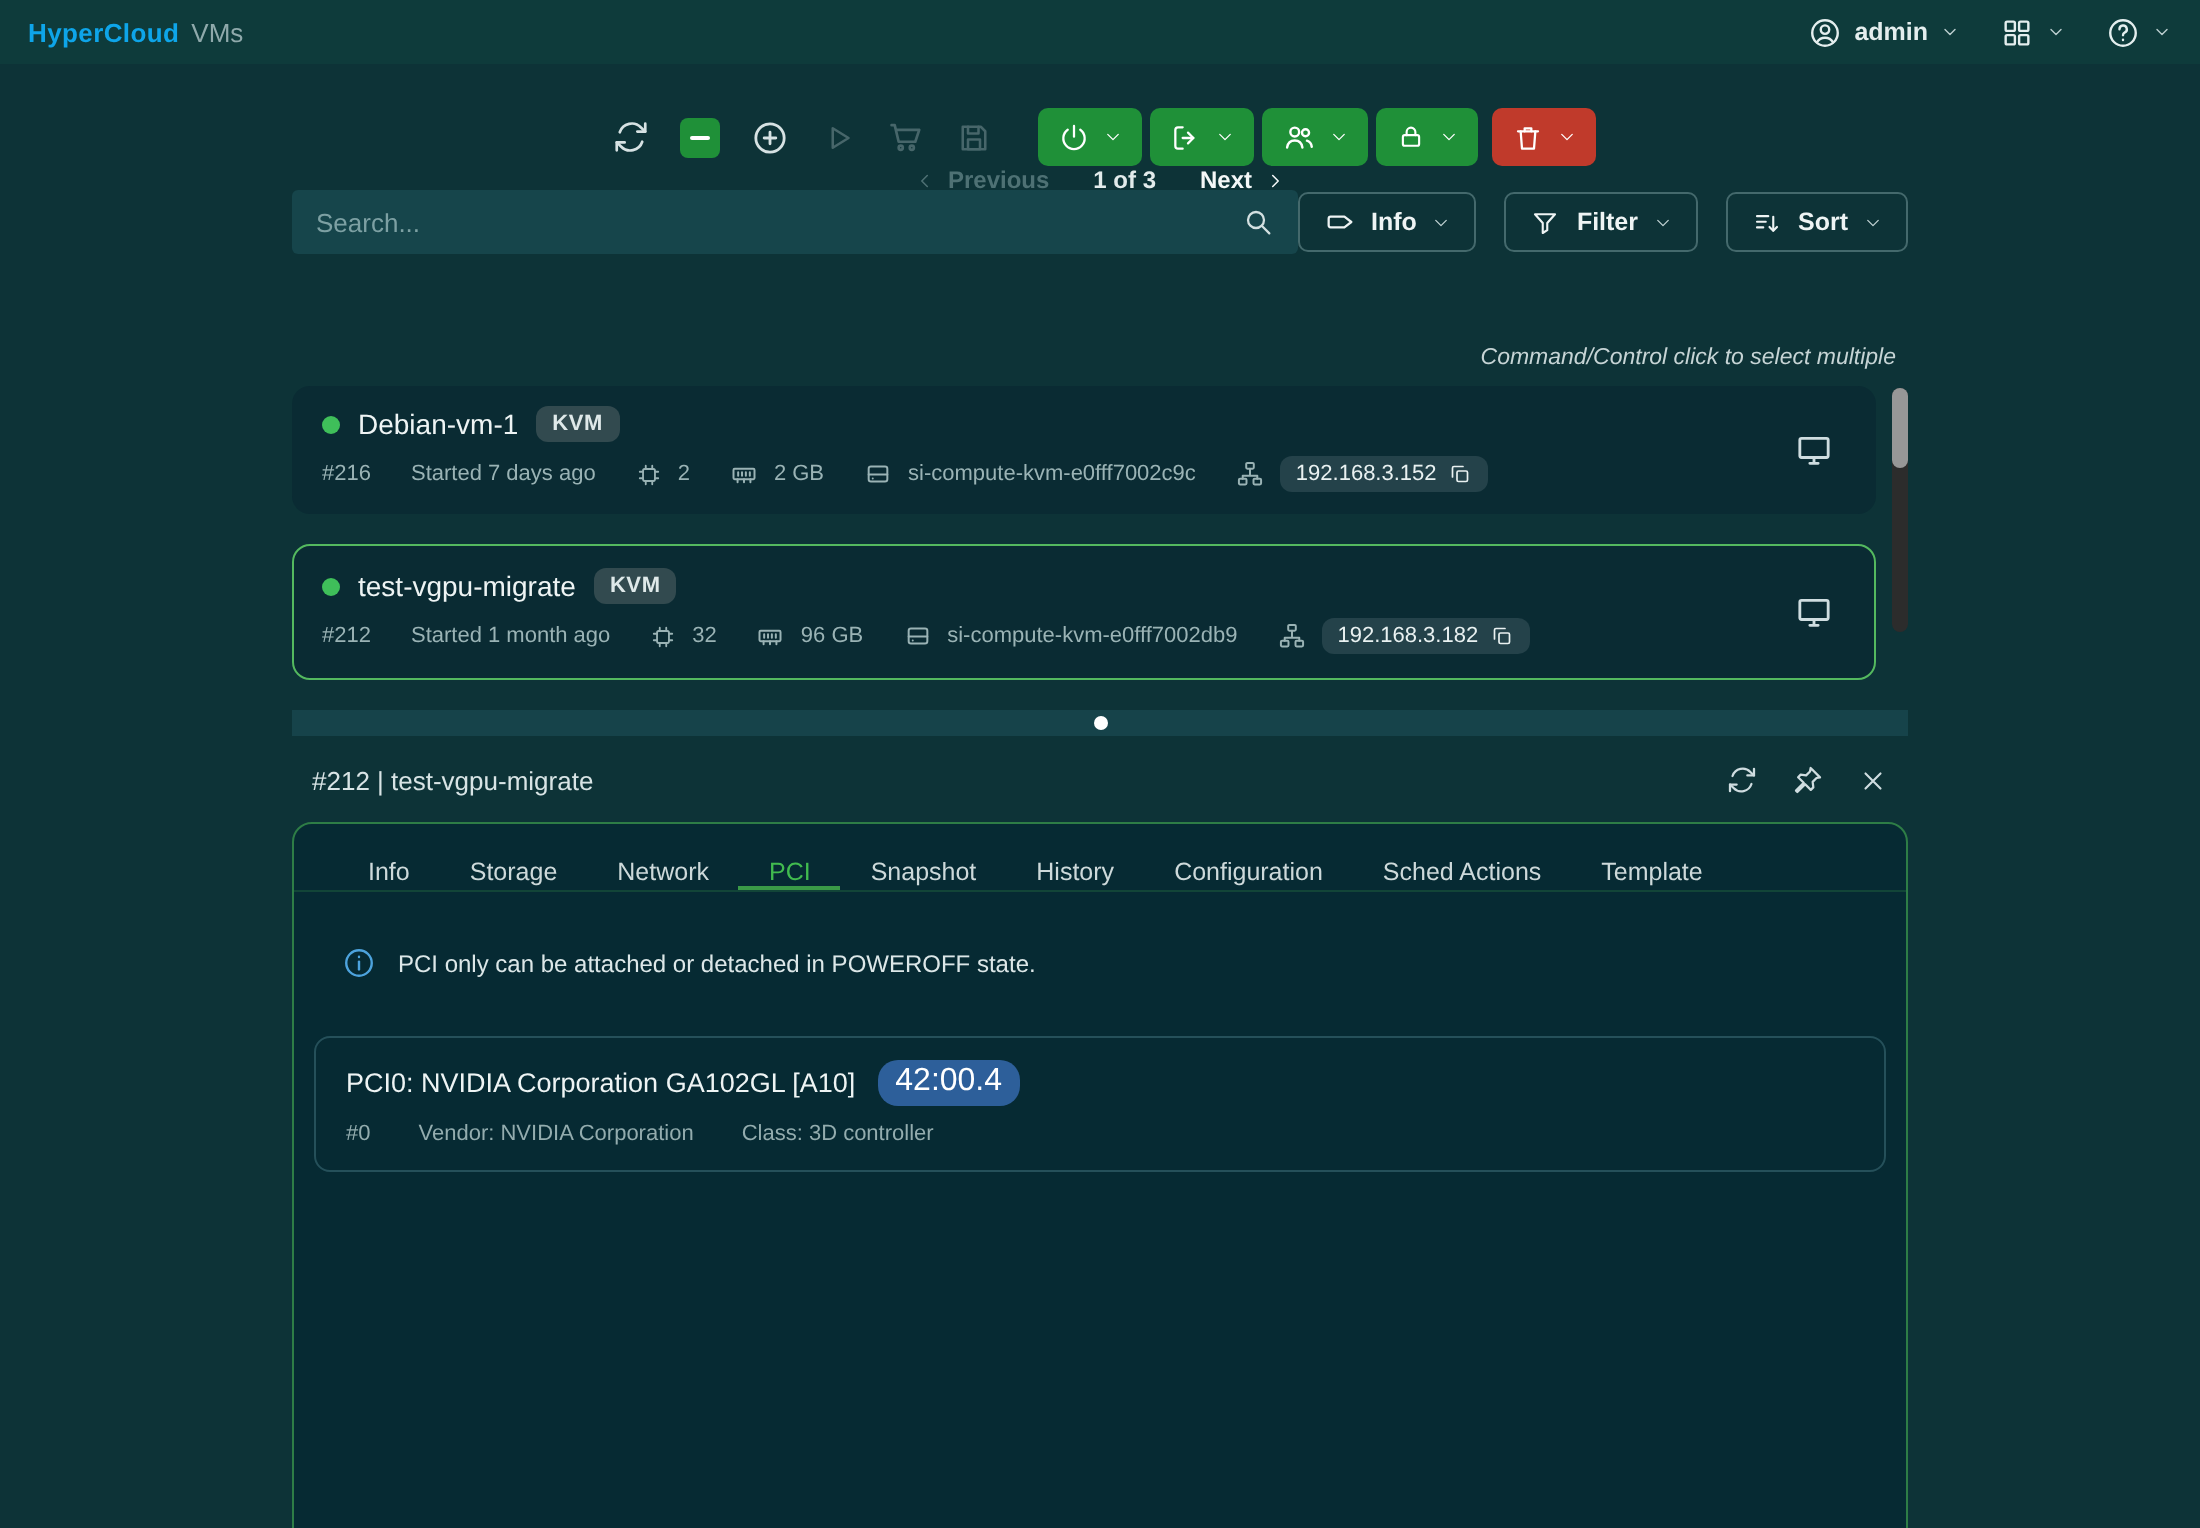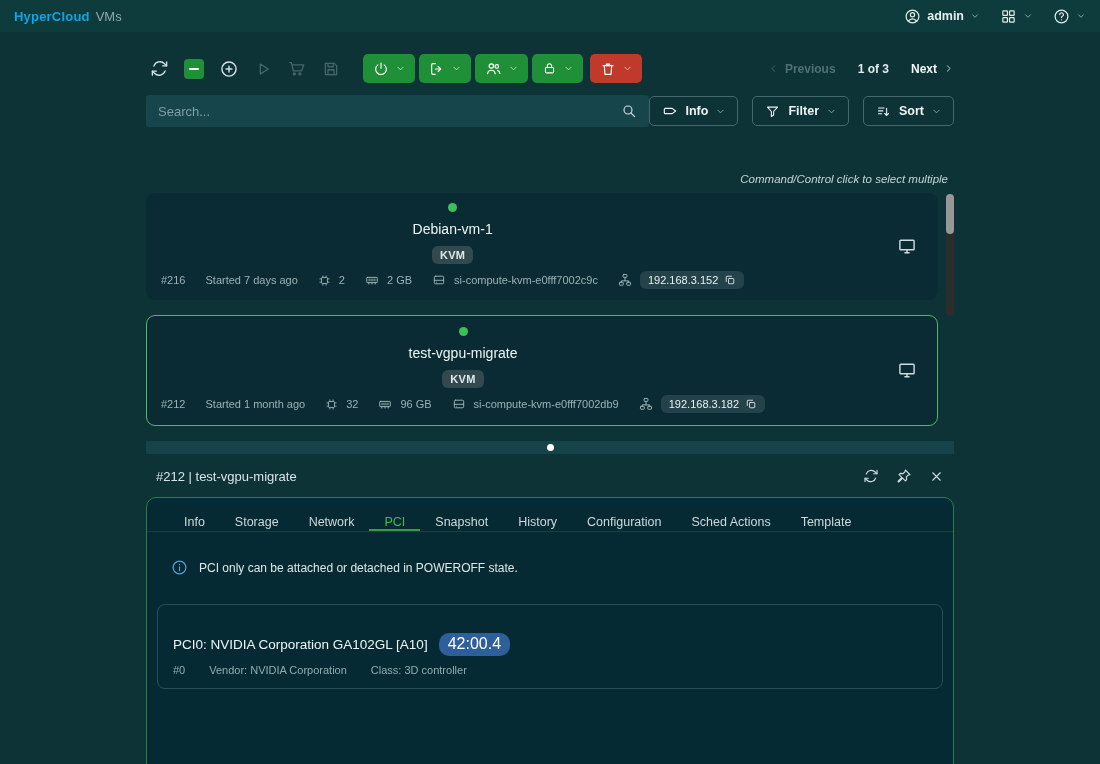--- a/index.html
+++ b/index.html
@@ -22,21 +22,21 @@
   .brand-name { font-weight:bold; color:#0ea5e9; letter-spacing:.2px; }
   .brand-section { color:#8fa9ab; }
   .topbar-right { display:flex; align-items:center; gap:20px; }
   .tb-item { display:flex; align-items:center; gap:6px; font-size:12.5px; font-weight:bold; color:#e4eeee; cursor:pointer; }
   .tb-item .chev { color:#b9cccd; }
 
   
   .content { width:808px; margin:0 auto; position:relative; }
 
   
-  .toolbar { margin-top:22px; display:flex; justify-content:space-between; align-items:center; height:29px; }
+  .toolbar { margin-top:22px; display:flex; justify-content:space-between; align-items:center; height:29px;flex-direction:column; }
   .tool-left { display:flex; align-items:center; }
   .icon-btn { width:27px; height:27px; display:flex; align-items:center; justify-content:center; background:none; border:none; cursor:pointer; margin-right:7px; }
   .lit { color:#d6e2e3; }
   .dim { color:#47666a; }
   .check-btn { width:20px; height:20px; border-radius:4px; background:#1f9038; border:none; position:relative; cursor:pointer; margin:0 11px 0 4px; }
   .check-btn::after { content:""; position:absolute; left:5px; top:9px; width:10px; height:2px; background:#fff; border-radius:1px; }
   .dd-btn {
     height:29px; padding:0 10px; border-radius:5px; border:none; cursor:pointer;
     background:#1f9038; color:#fff; display:flex; align-items:center; gap:7px; margin-left:4px;
   }
@@ -66,21 +66,21 @@
   .hint { margin-top:46px; text-align:right; font-style:italic; font-size:11.5px; color:#c6d4d5; padding-right:6px; }
 
   
   .vm-list { margin-top:8px; position:relative; }
   .vm-row {
     width:792px; background:#0a2b33; border-radius:9px;
     padding:9px 14px 10px; display:flex; justify-content:space-between; align-items:center;
     margin-bottom:15px; border:1px solid transparent; cursor:pointer;
   }
   .vm-row.selected { border:1.5px solid #54b95f; padding-top:11px; padding-bottom:12px; }
-  .vm-line1 { display:flex; align-items:center; gap:9px;flex-direction:column; }
+  .vm-line1 { display:flex; align-items:center; gap:9px; }
   .status-dot { width:9px; height:9px; border-radius:50%; background:#3fbf5a; }
   .vm-name { font-size:14px; color:#eef4f4; }
   .hv-badge { background:#324a4f; color:#dfe9e9; font-size:11px; font-weight:bold; padding:3px 8px; border-radius:6px; letter-spacing:.3px; }
   .vm-line2 { margin-top:7px; display:flex; align-items:center; gap:8px; font-size:11px; color:#9ab3b5; }
   .vm-line2 .gap { margin-left:12px; }
   .ip-pill { background:#24424a; color:#e9f1f1; display:flex; align-items:center; gap:6px; padding:3px 8px; border-radius:6px; font-size:11px; cursor:pointer; }
   .console-btn { background:none; border:none; color:#cfdde0; cursor:pointer; padding:4px 6px; }
   .scrollbar { position:absolute; right:0; top:1px; width:8px; height:122px; background:#2c2c2c; border-radius:4px; }
   .scroll-thumb { width:8px; height:40px; background:#979797; border-radius:4px; cursor:grab; }
 
@@ -100,21 +100,21 @@
     border:1px solid #2e7d46; border-radius:10px;
     background:#062a33; overflow:hidden;
   }
   .tabs { display:flex; padding:0 22px; height:34px; align-items:flex-end; border-bottom:1px solid rgba(62,170,78,.22); }
   .tab { padding:0 15px; display:flex; align-items:center; font-size:12.5px; color:#cdd9da; border-bottom:2px solid transparent; cursor:pointer; }
   .tab.active { color:#41bb4f; border-bottom-color:#3a9a47; }
 
   .alert { display:flex; align-items:center; gap:11px; padding:27px 24px 0; font-size:12px; color:#dce7e8; }
   .info-icon { color:#4da3dd; flex:0 0 auto; }
 
-  .pci-card { margin:28px 10px 0; border:1px solid #25505a; border-radius:8px; padding:28px 15px 12px; }
+  .pci-card { margin:28px 10px 0; border:1px solid #25505a; border-radius:8px; padding:11px 15px 12px; }
   .pci-title-row { display:flex; align-items:center; gap:11px; }
   .pci-title { font-size:13.5px; color:#eef4f4; }
   .pci-badge { background:#2d5f9a; color:#ffffff; font-size:16px; padding:2px 9px 3px; border-radius:10px; }
   .pci-meta { margin-top:8px; display:flex; gap:24px; font-size:11px; color:#93acae; }
 </style>
 </head>
 <body>
 
 <header class="topbar">
   <div class="brand">

